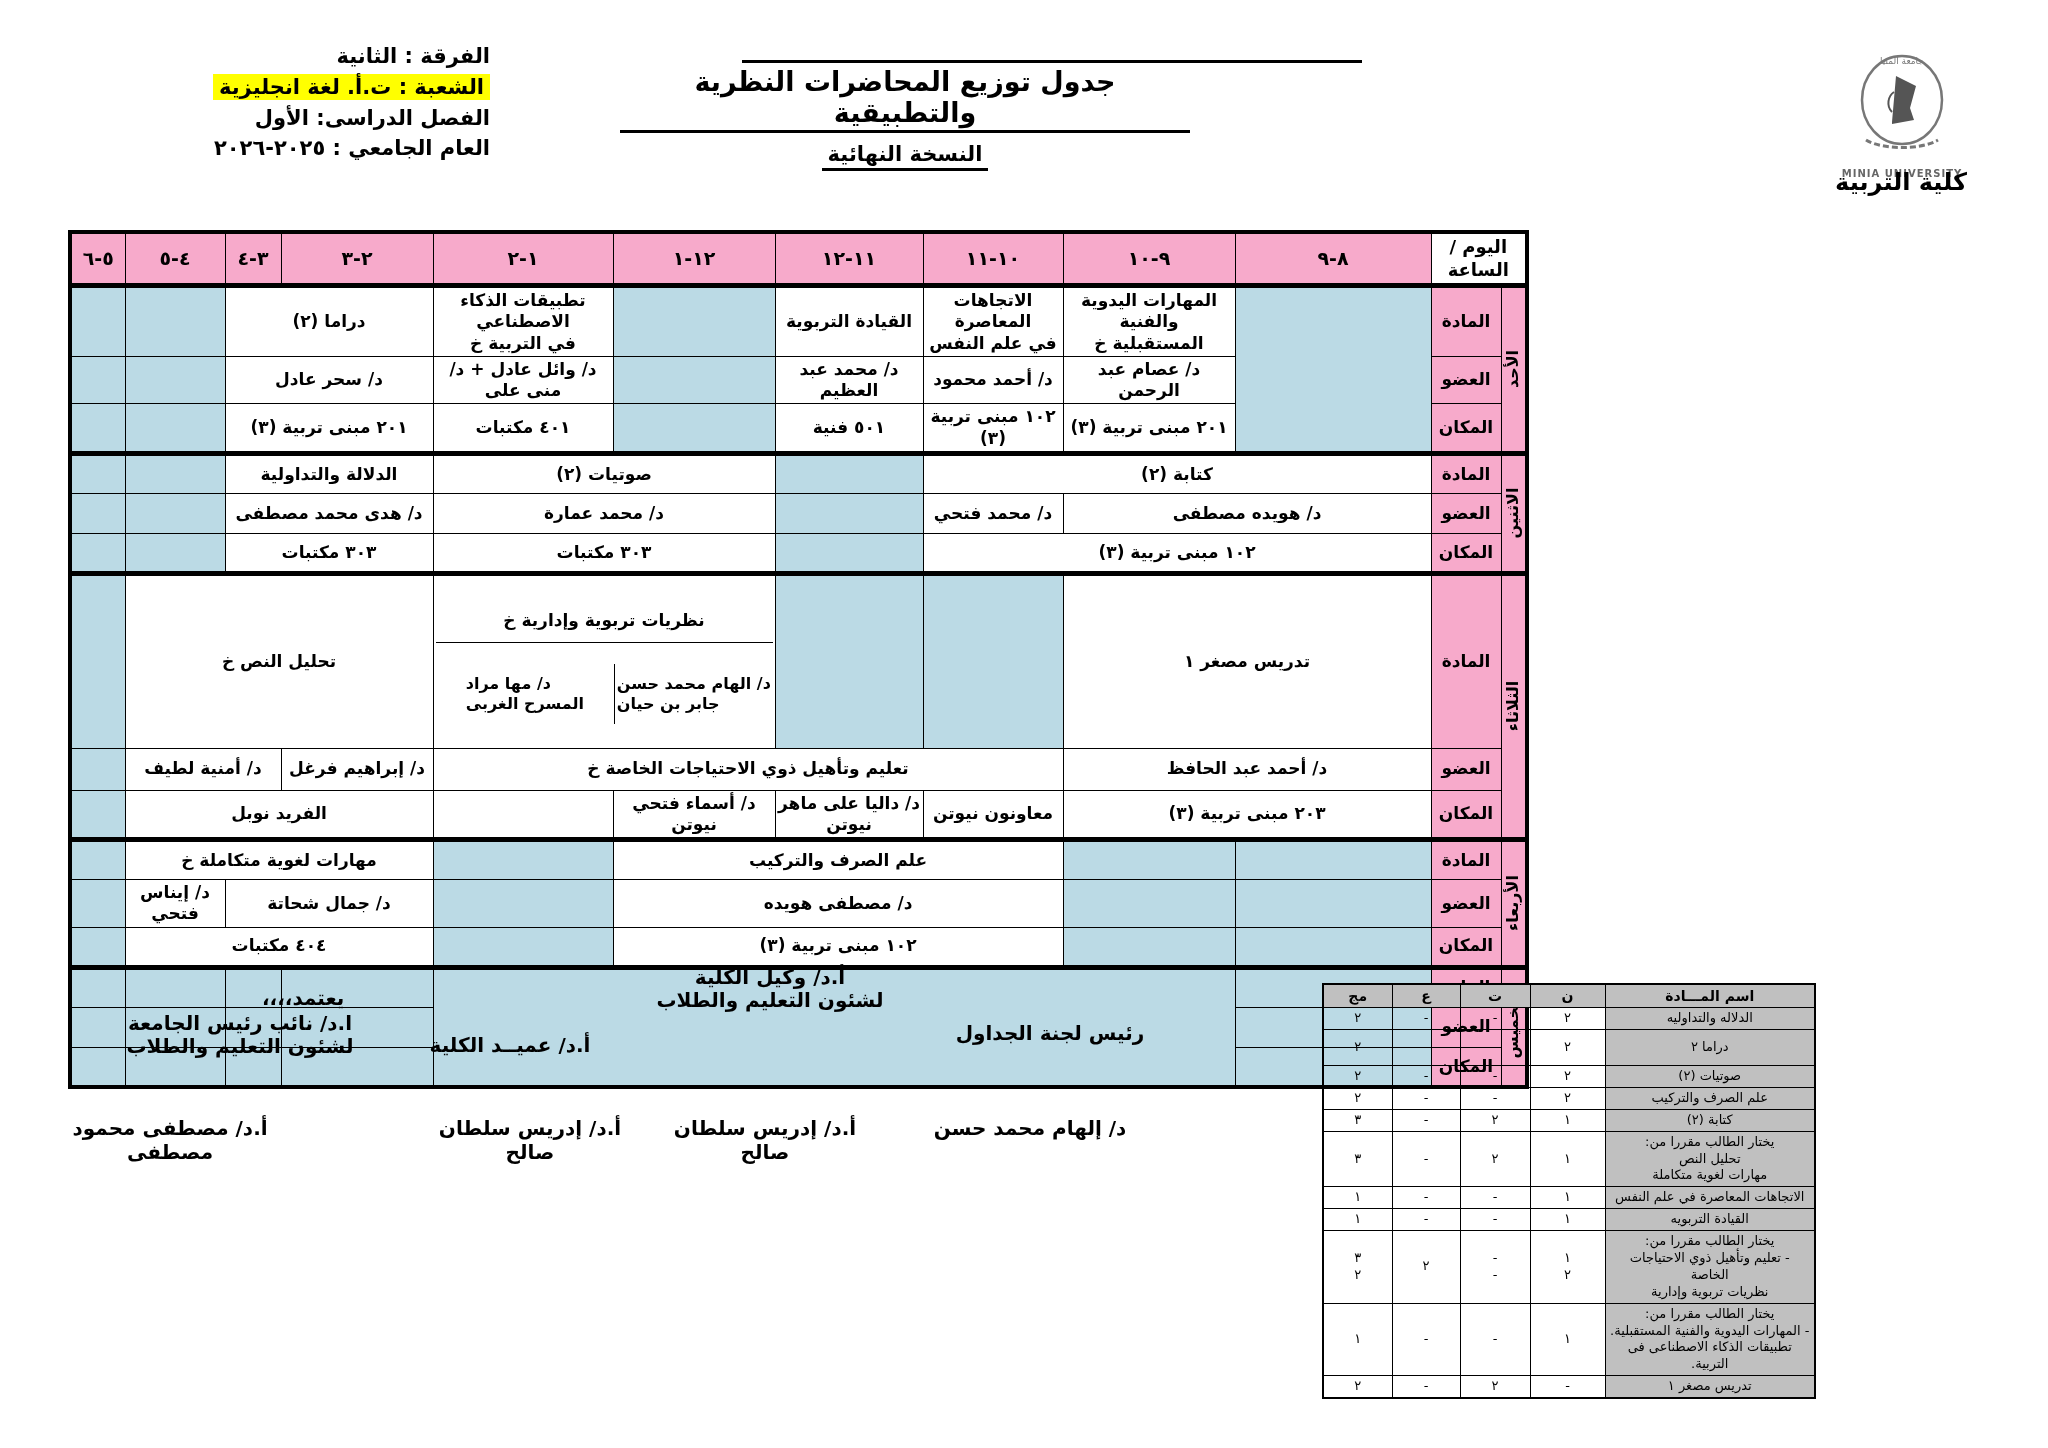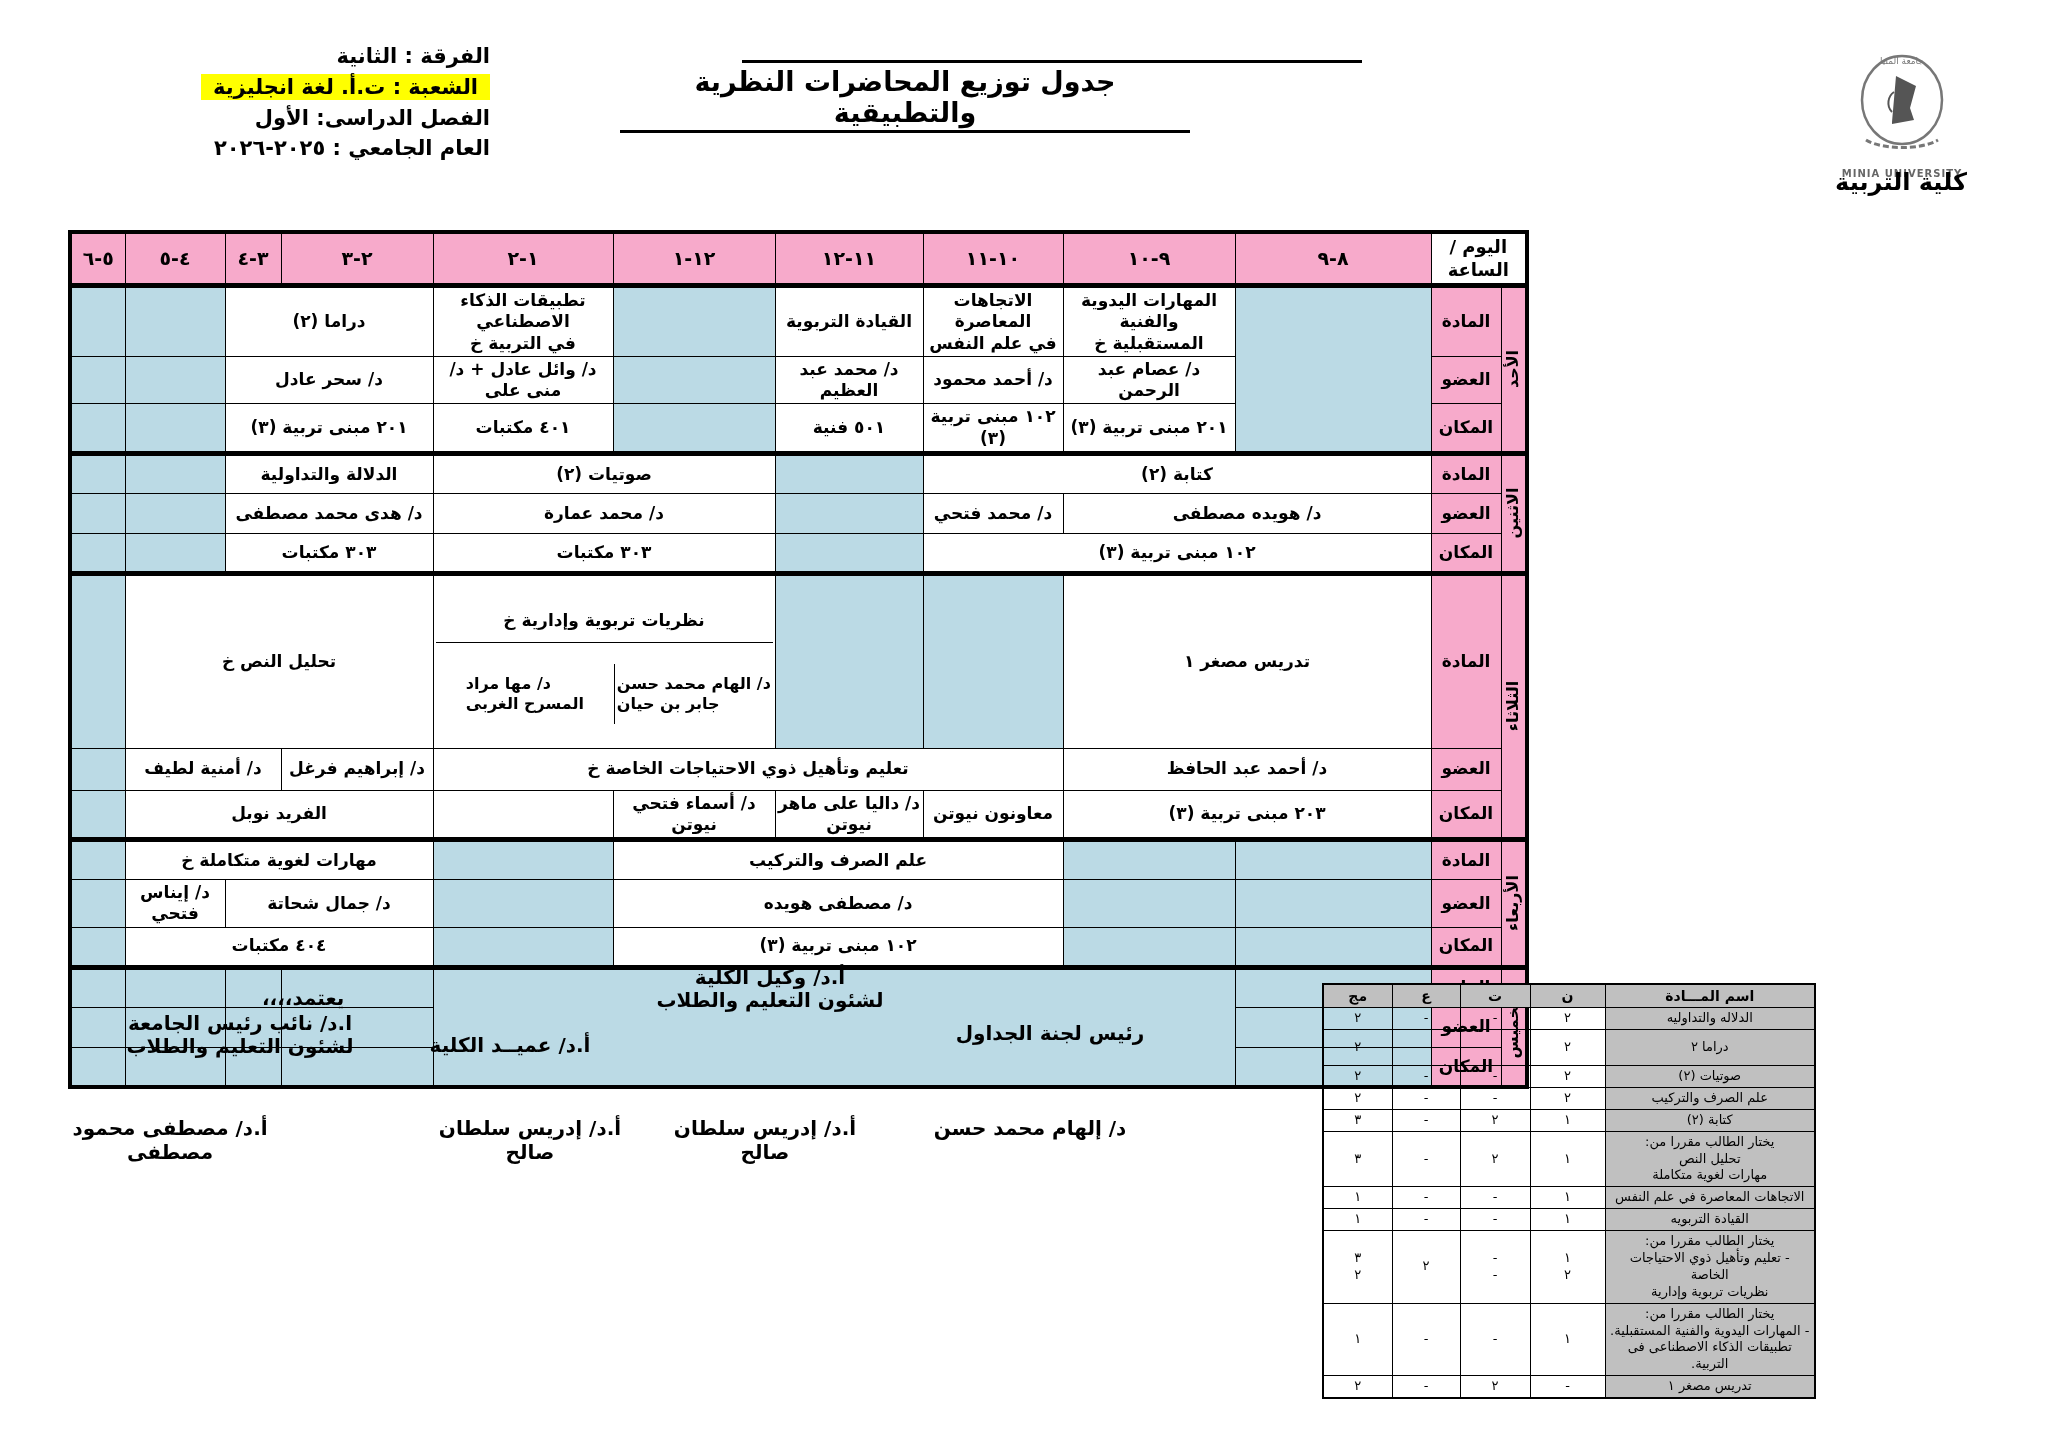--- a/index.html
+++ b/index.html
@@ -10,21 +10,21 @@
   
   .rule { position:absolute; left:742px; top:60px; width:620px; border-top:3px solid #000; }
   .titles { position:absolute; left:620px; top:66px; width:570px; text-align:center; }
   .titles .t { display:inline-block; border-bottom:3px solid #000; padding:0 6px 2px; font-weight:bold; }
   .t1 { font-size:27px; }
   .t2 { font-size:23px; margin-top:7px; }
   .t3 { font-size:21px; margin-top:9px; }
 
   .info { position:absolute; left:140px; top:44px; width:350px; text-align:right; font-weight:bold; font-size:21px; }
   .info div { margin-bottom:6px; }
-  .hl { background:#FFFF00; display:inline-block; padding:1px 12px; }
+  .hl { background:#FFFF00; display:inline-block; padding:1px 6px; }
 
   .logo-box { position:absolute; left:1832px; top:52px; width:140px; text-align:center; }
   .faculty { position:absolute; left:1806px; top:168px; width:190px; text-align:center;
              font-weight:bold; font-size:24px; }
 
   
   table.tt { position:absolute; left:68px; top:230px; width:1460px;
              border-collapse:collapse; table-layout:fixed; border:4px solid #000; }
   table.tt td { border:1px solid #000; text-align:center; vertical-align:middle;
                 font-weight:bold; font-size:17px; line-height:1.25; padding:2px;
@@ -76,20 +76,21 @@
   .logo-en { font-size:10px; font-weight:bold; color:#666; letter-spacing:1px; margin-top:2px; }
 </style>
 </head>
 <body>
 
 <div class="page">
 
   <div class="rule"></div>
   <div class="titles">
     <div><span class="t t1">جدول توزيع المحاضرات النظرية والتطبيقية</span></div>
+    <div><span class="t t3">النسخة النهائية</span></div>
   </div>
 
   <div class="info">
     <div>الفرقة : الثانية</div>
     <div><span class="hl">الشعبة :  ت.أ. لغة انجليزية</span></div>
     <div>الفصل الدراسى: الأول</div>
     <div>العام الجامعي : ٢٠٢٥-٢٠٢٦</div>
   </div>
 
   <div class="logo-box">

